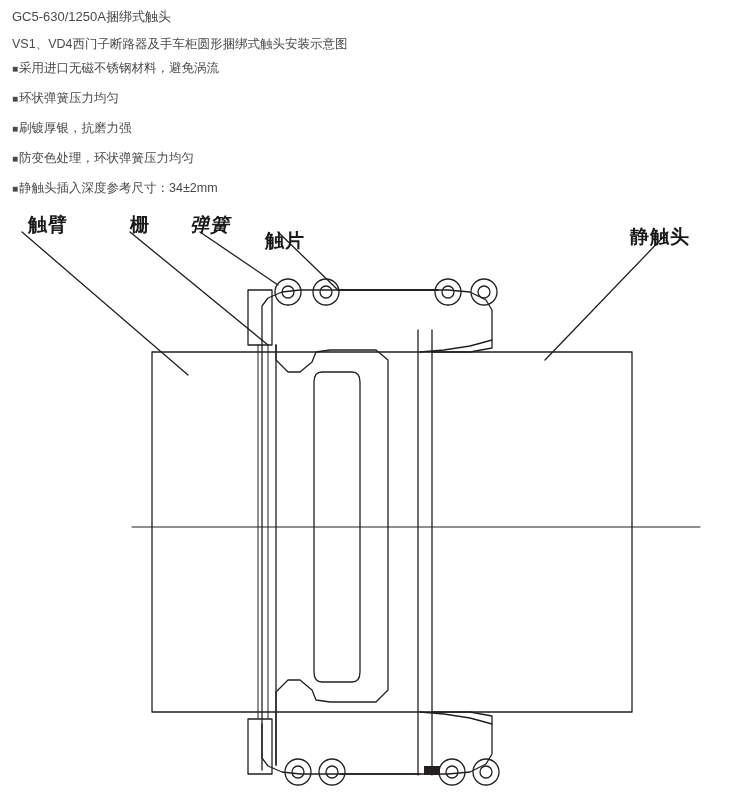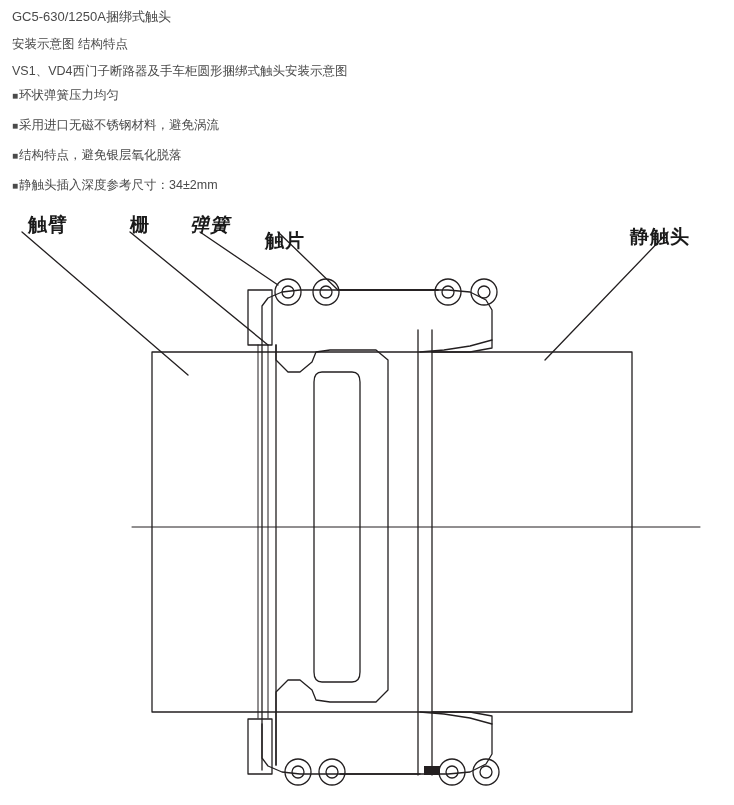--- a/index.html
+++ b/index.html
@@ -68,31 +68,33 @@
     top: 0;
   }
 </style>
 </head>
 <body>
 
 <div id="page">
 
   <div class="text-block">
     <div class="title">GC5-630/1250A捆绑式触头</div>
-    <div class="subtitle">安装示意图 结构特点</div>
     <div class="desc">VS1、VD4西门子断路器及手车柜圆形捆绑式触头安装示意图</div>
 
+    <div class="feature">
+      <span class="bullet">■</span><span>采用进口无磁不锈钢材料，避免涡流</span>
+    </div>
     <div class="feature">
       <span class="bullet">■</span><span>环状弹簧压力均匀</span>
     </div>
     <div class="feature">
-      <span class="bullet">■</span><span>采用进口无磁不锈钢材料，避免涡流</span>
+      <span class="bullet">■</span><span>刷镀厚银，抗磨力强</span>
     </div>
     <div class="feature">
-      <span class="bullet">■</span><span>结构特点，避免银层氧化脱落</span>
+      <span class="bullet">■</span><span>防变色处理，环状弹簧压力均匀</span>
     </div>
     <div class="feature">
       <span class="bullet">■</span><span>静触头插入深度参考尺寸：34±2mm</span>
     </div>
   </div>
 
   <svg id="diagram" width="734" height="805" viewBox="0 0 734 805">
     <g fill="none" stroke="#231f20" stroke-width="1.3" stroke-linejoin="round" stroke-linecap="round">
 
       <line x1="22" y1="232" x2="188" y2="375"></line>

